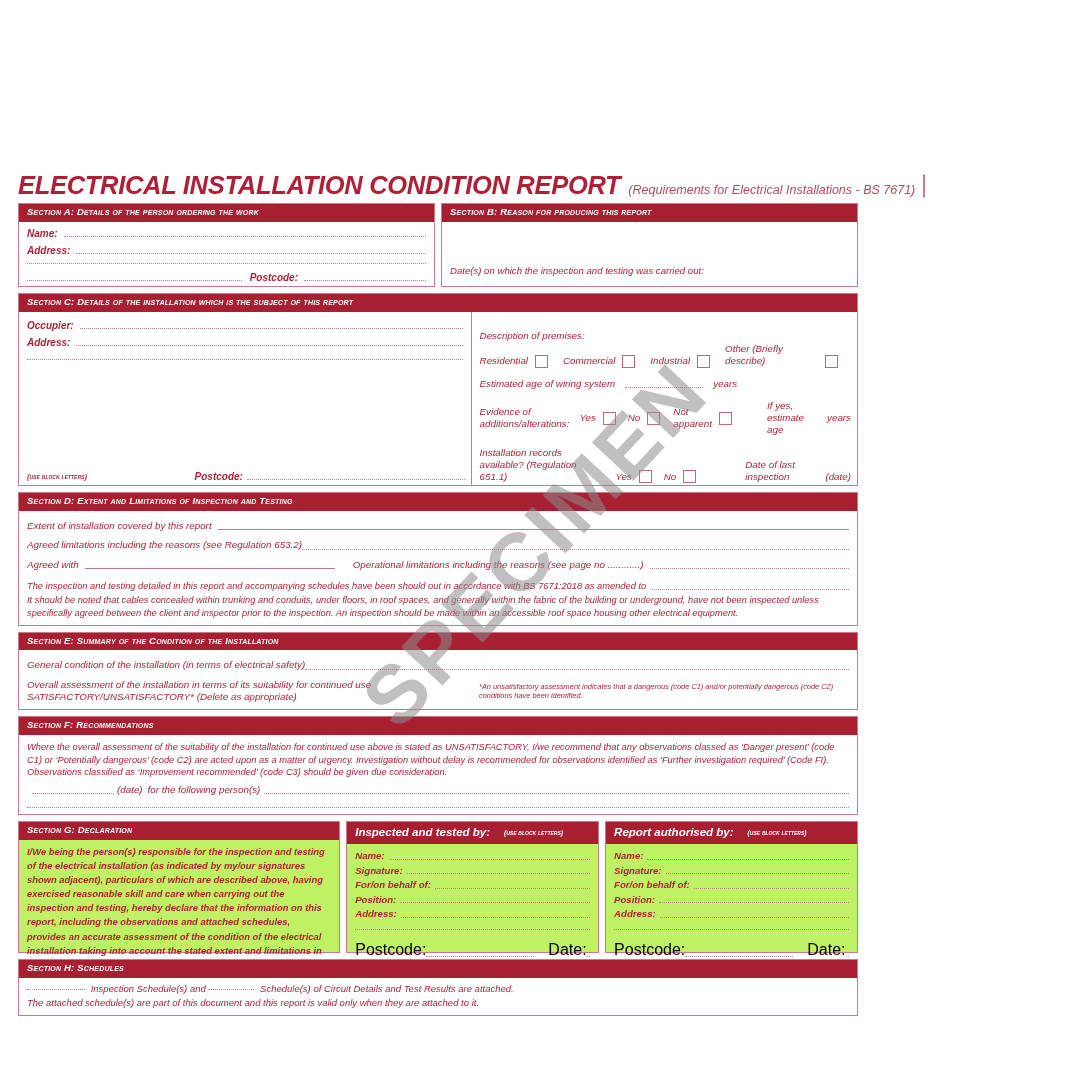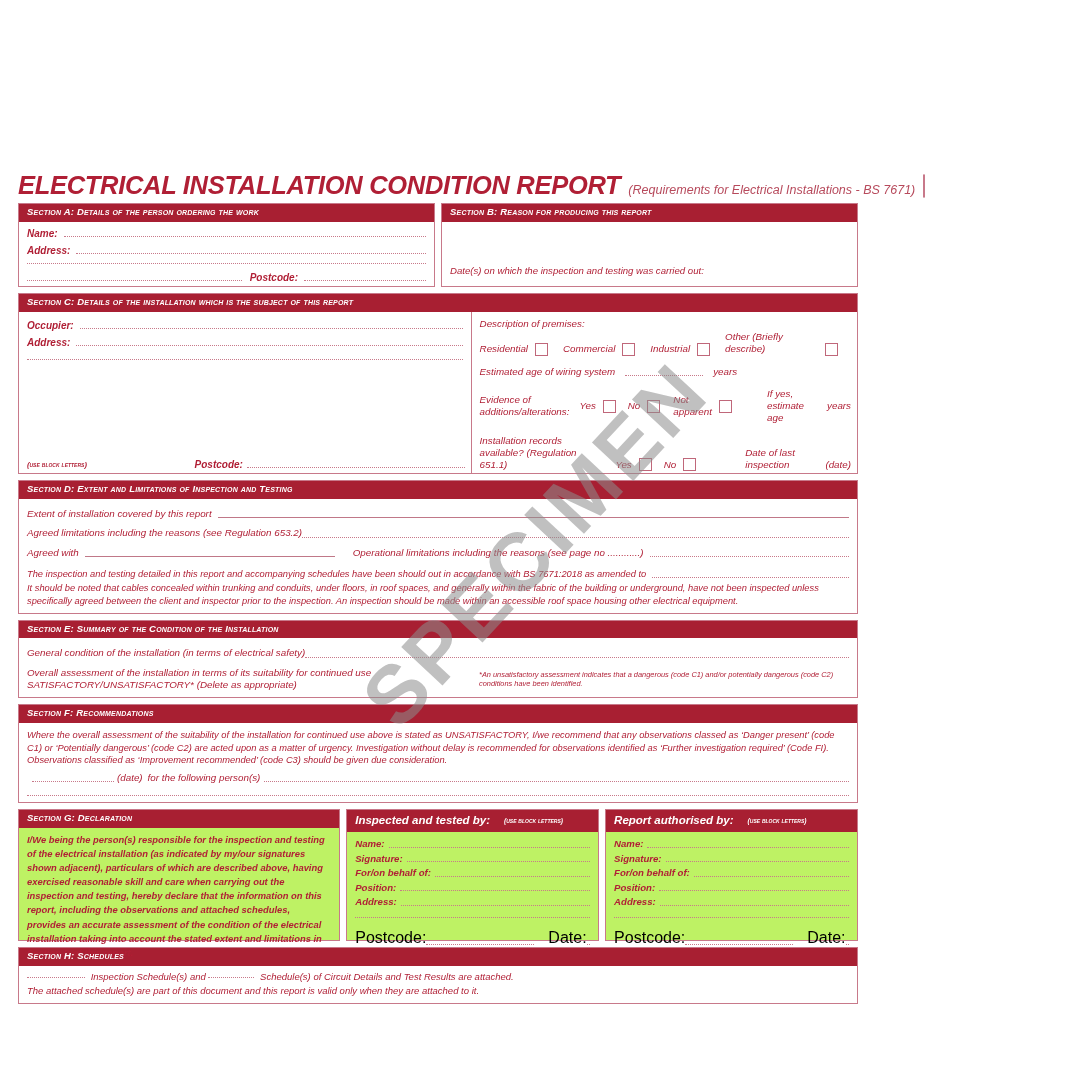--- a/index.html
+++ b/index.html
@@ -142,21 +142,21 @@
   .secB{height:84px;position:relative;}
   .secB .bbody{height:58px;position:relative;}
   .secB .dateline{
     position:absolute;left:8px;bottom:4px;
     color:#B01F35;font-style:italic;font-size:9.6px;
   }
 
   
   .secC .cbody{display:flex;}
   .cleft{width:480px;border-right:1px solid #C8798A;min-height:92px;position:relative;}
-  .cright{flex:1;padding:4px 6px 2px 8px;}
+  .cright{flex:1;padding:16px 6px 2px 8px;}
   .cright .line{display:flex;align-items:flex-end;margin-top:6px;gap:5px;}
   .chk{
     width:11px;height:11px;border:1px solid #C0677A;display:inline-block;
     background:#fff;flex:none;margin:0 2px;
   }
   .blockletters{
     position:absolute;left:8px;bottom:4px;
     color:#B01F35;font-style:italic;font-weight:bold;font-size:7.4px;
     font-variant:small-caps;
   }

